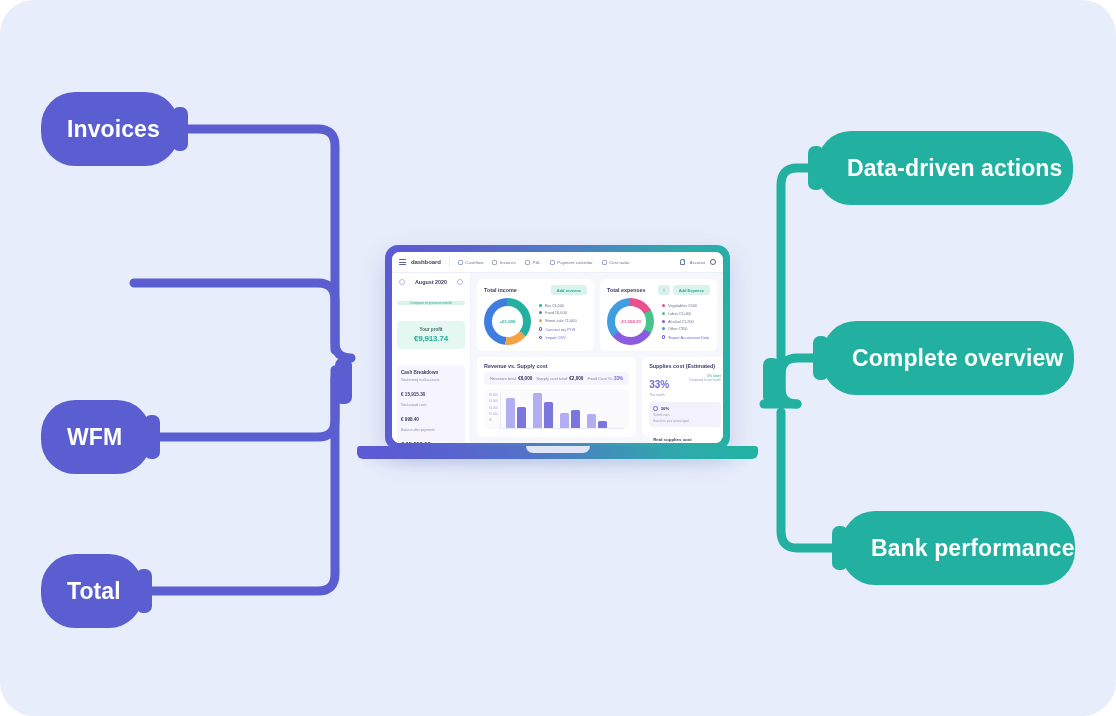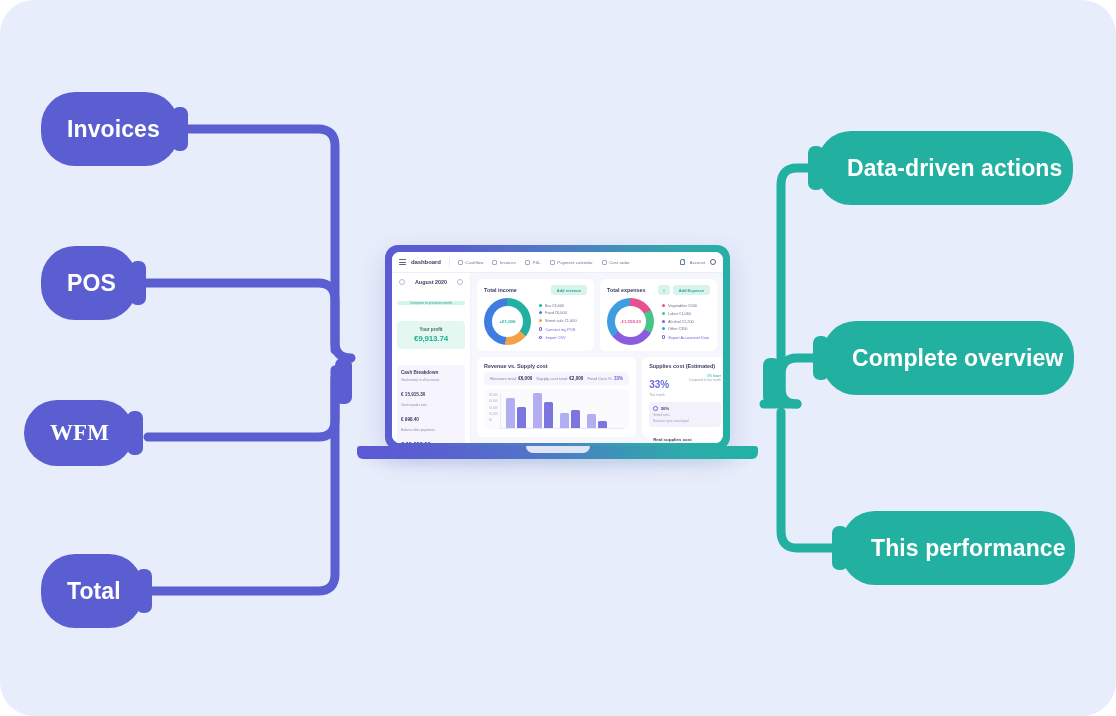--- a/index.html
+++ b/index.html
@@ -50,21 +50,21 @@
     width: 16px; height: 44px;
     transform: translateY(-50%);
     border-radius: 7px;
   }
   .node.left .nub  { right: -9px;  background: #5a5ed0; }
   .node.right .nub { left: -9px;   background: #22b0a0; }
 
   
   #node-invoices { left: 41px;  top: 92px;  width: 138px; height: 74px; }
   #node-pos      { left: 41px;  top: 246px; width: 96px;  height: 74px; }
-  #node-wfm      { left: 24px;  top: 400px; width: 110px; height: 66px; font-family: Liberation Serif, serif; }
+  #node-wfm      { left: 41px;  top: 400px; width: 110px; height: 74px; }
   #node-bank     { left: 41px;  top: 554px; width: 102px; height: 74px; }
 
   #node-actions  { left: 817px; top: 131px; width: 256px; height: 74px; }
   #node-overview { left: 822px; top: 321px; width: 252px; height: 74px; }
   #node-live     { left: 841px; top: 511px; width: 234px; height: 74px; }
 
   
   #laptop { position: absolute; left: 357px; top: 245px; width: 401px; height: 222px; }
 
   .lid {
@@ -226,26 +226,20 @@
       <path d="M764 404 H797"></path>
     </g>
   </svg>
 
   <div class="node left" id="node-invoices">
     <div class="pill">
         <span>Invoices</span>
       <span class="nub"></span>
     </div>
   </div>
-  <div class="node left" id="node-pos">
-    <div class="pill">
-        <span>POS</span>
-      <span class="nub"></span>
-    </div>
-  </div>
   <div class="node left" id="node-wfm">
     <div class="pill">
         <span>WFM</span>
       <span class="nub"></span>
     </div>
   </div>
   <div class="node left" id="node-bank">
     <div class="pill">
         <span>Total</span>
       <span class="nub"></span>
@@ -259,21 +253,21 @@
     </div>
   </div>
   <div class="node right" id="node-actions">
     <div class="pill">
         <span>Data-driven actions</span>
       <span class="nub"></span>
     </div>
   </div>
   <div class="node right" id="node-live">
     <div class="pill">
-        <span>This performance</span>
+        <span>Bank performance</span>
       <span class="nub"></span>
     </div>
   </div>
 
   <div id="laptop">
     <span class="socket l"></span>
     <span class="socket r"></span>
 
     <div class="lid">
       <div class="screen">

